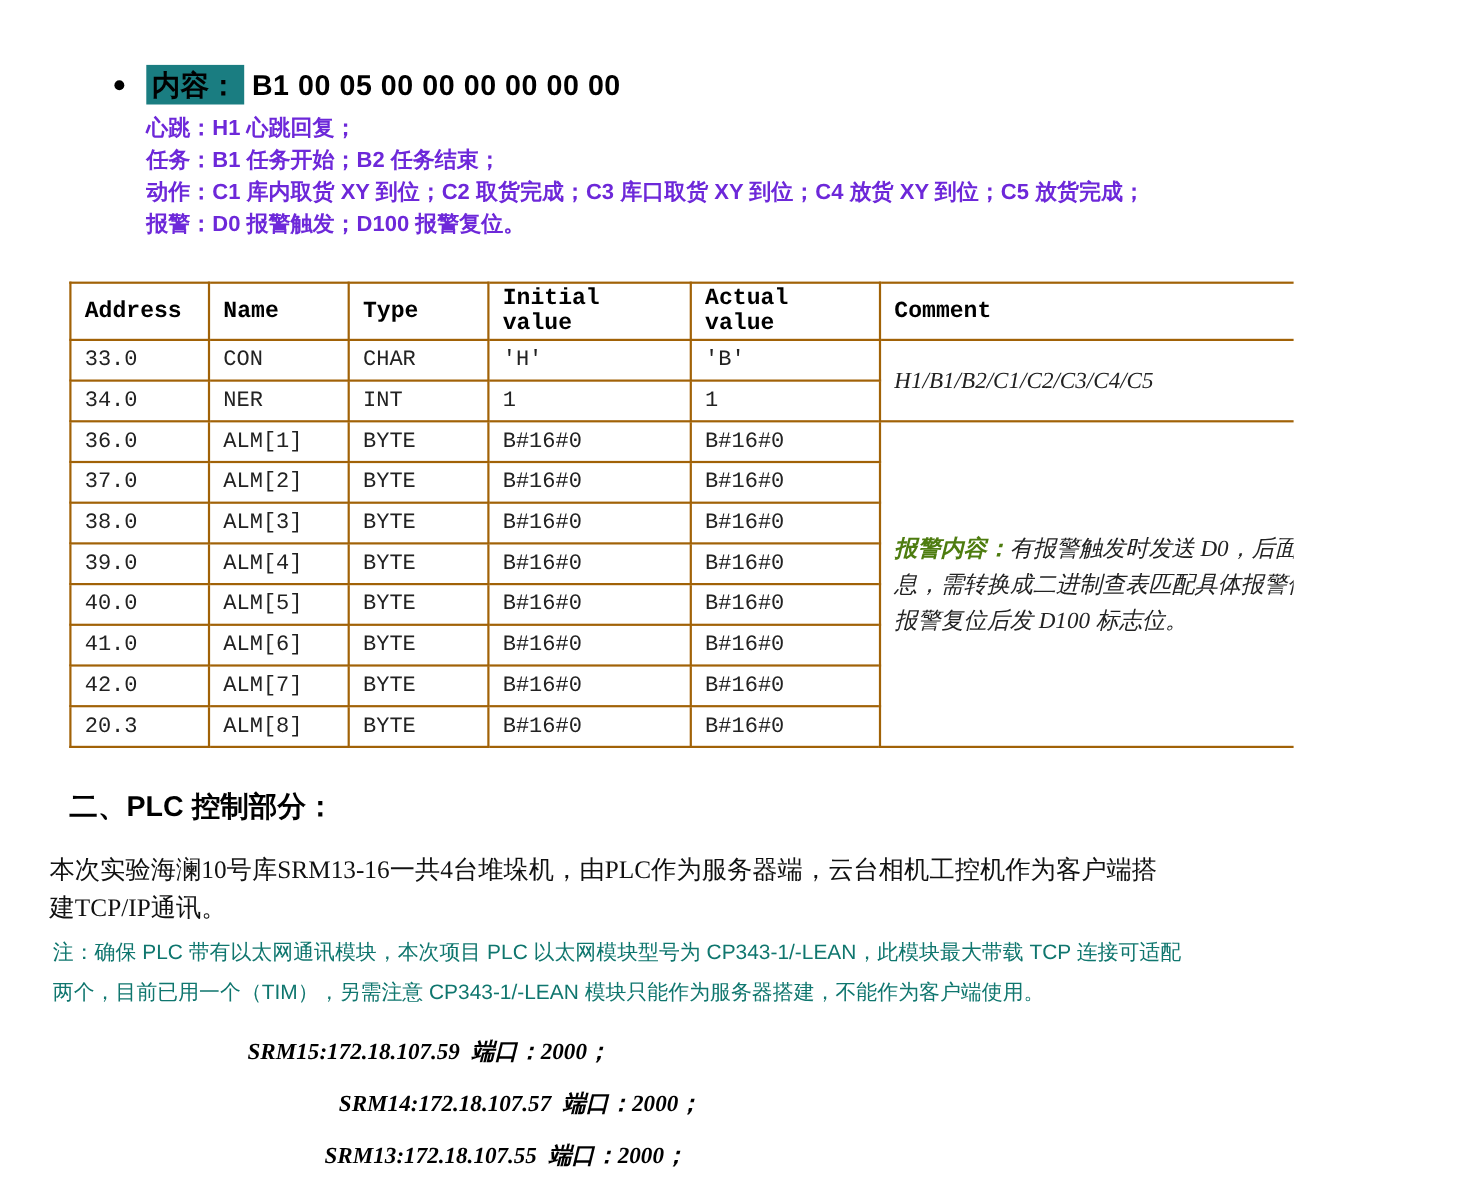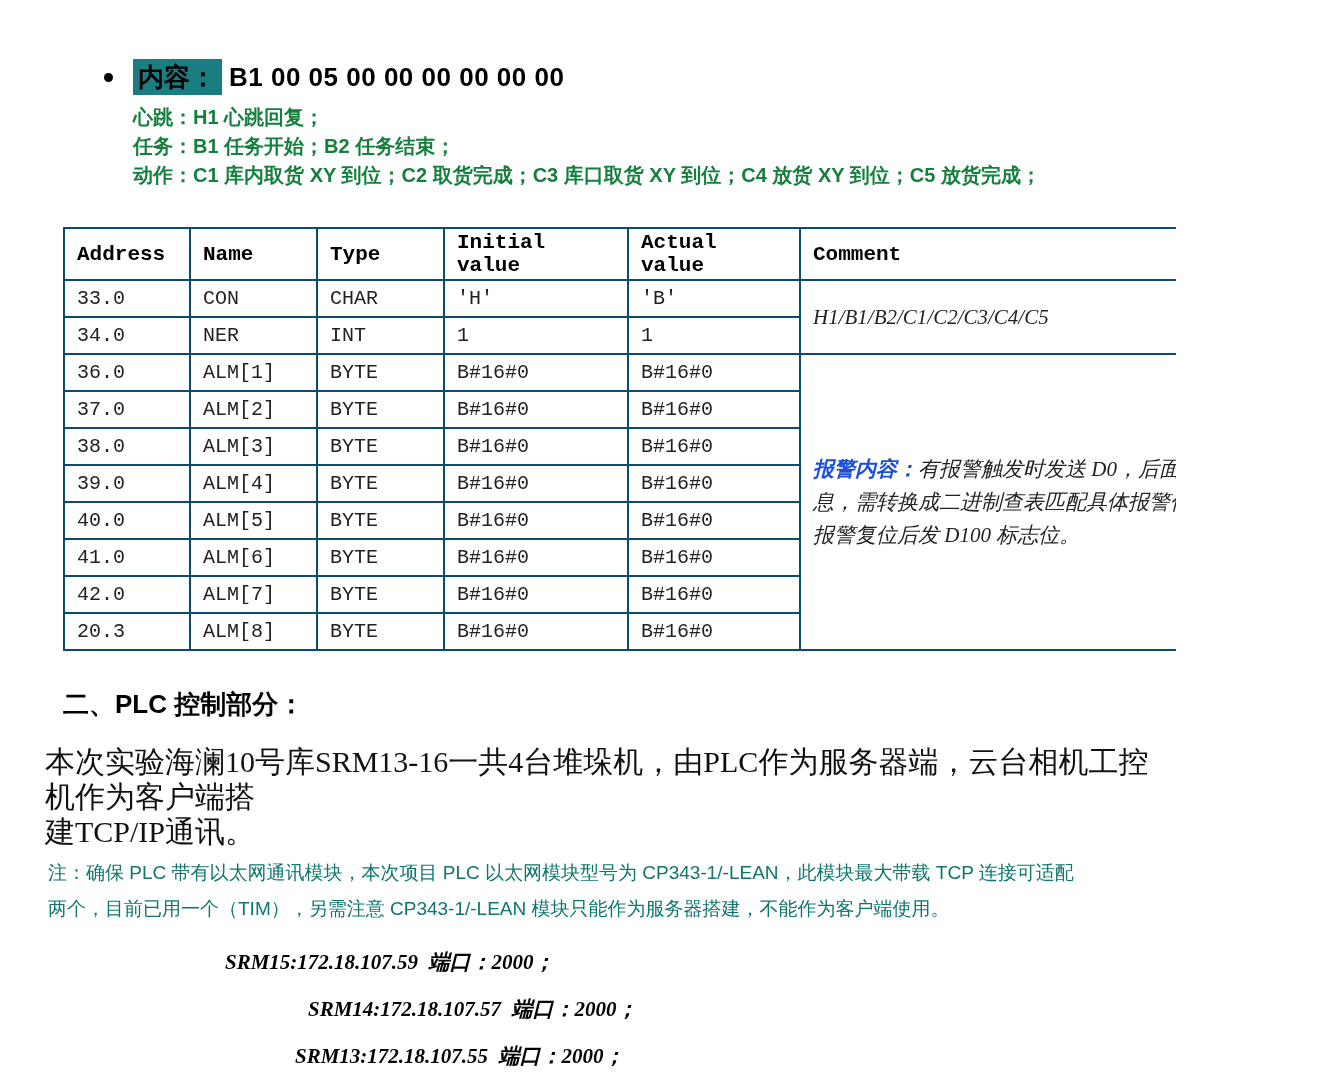--- a/index.html
+++ b/index.html
@@ -38,63 +38,63 @@
   .hex-value {
     font-weight: bold;
     font-size: 26px;
     margin-left: 7px;
     letter-spacing: 0.5px;
   }
 
   
   .red-lines {
     margin: 5px 0 0 133px;
-    color: #15803d;
+    color: #6d28d9;
     font-weight: bold;
     font-size: 20px;
     line-height: 29px;
   }
 
   
   table.db {
     margin: 37px 0 0 63px;
     border-collapse: collapse;
     table-layout: fixed;
     width: 1234px;
     font-family: "Liberation Mono", "DejaVu Sans Mono", monospace;
     font-size: 20px;
   }
   table.db th, table.db td {
-    border: 2px solid #0c4a6e;
+    border: 2px solid #a16207;
     padding: 2px 8px 2px 12px;
     text-align: left;
     vertical-align: middle;
     overflow: hidden;
   }
   table.db th { height: 38px; font-size: 21px; font-weight: bold; }
   table.db td { height: 31px; color: #222; }
   td.cmt {
     font-family: "Liberation Serif", "DejaVu Serif", serif;
     font-size: 21px;
     color: #222;
     font-style: italic;
   }
   td.cmt .alarm-text { white-space: pre-line; line-height: 33px; }
-  td.cmt b { color: #1d4ed8; }
+  td.cmt b { color: #4d7c0f; }
 
   
   .heading {
     margin: 36px 0 0 63px;
     font-size: 26px;
     font-weight: bold;
   }
   .body-text {
     margin: 22px 0 0 45px;
     font-family: "Liberation Serif", "DejaVu Serif", serif;
-    font-size: 30px;
+    font-size: 23px;
     line-height: 35px;
     color: #111;
     white-space: pre-line;
   }
   .note-text {
     margin: 6px 0 0 48px;
     font-size: 19px;
     line-height: 36px;
     color: #0f766e;
     white-space: pre-line;
@@ -122,20 +122,21 @@
   <div class="bullet-row">
     <span class="bullet-dot"></span>
     <span class="hl-label">内容：</span>
     <span class="hex-value">B1 00 05 00 00 00 00 00 00</span>
   </div>
 
   <div class="red-lines">
     <div>心跳：H1 心跳回复；</div>
     <div>任务：B1 任务开始；B2 任务结束；</div>
     <div>动作：C1 库内取货 XY 到位；C2 取货完成；C3 库口取货 XY 到位；C4 放货 XY 到位；C5 放货完成；</div>
+    <div>报警：D0 报警触发；D100 报警复位。</div>
   </div>
 
   <table class="db">
     <colgroup>
       <col style="width:126px">
         <col style="width:127px">
         <col style="width:127px">
       <col style="width:184px">
         <col style="width:172px">
         <col style="width:498px">

